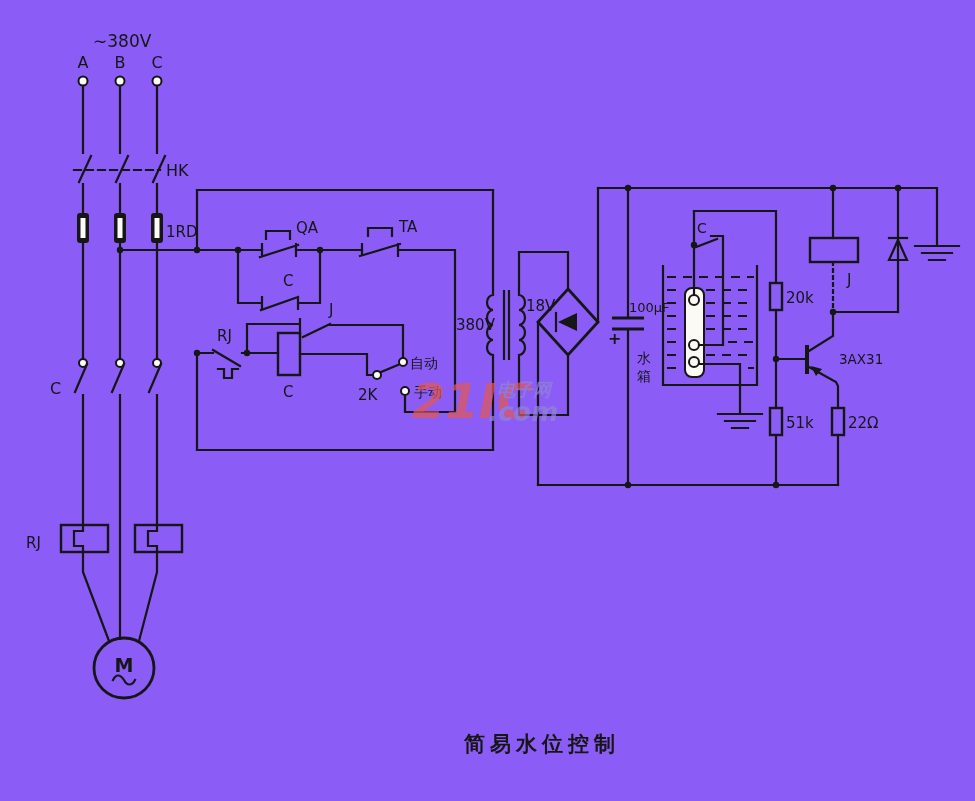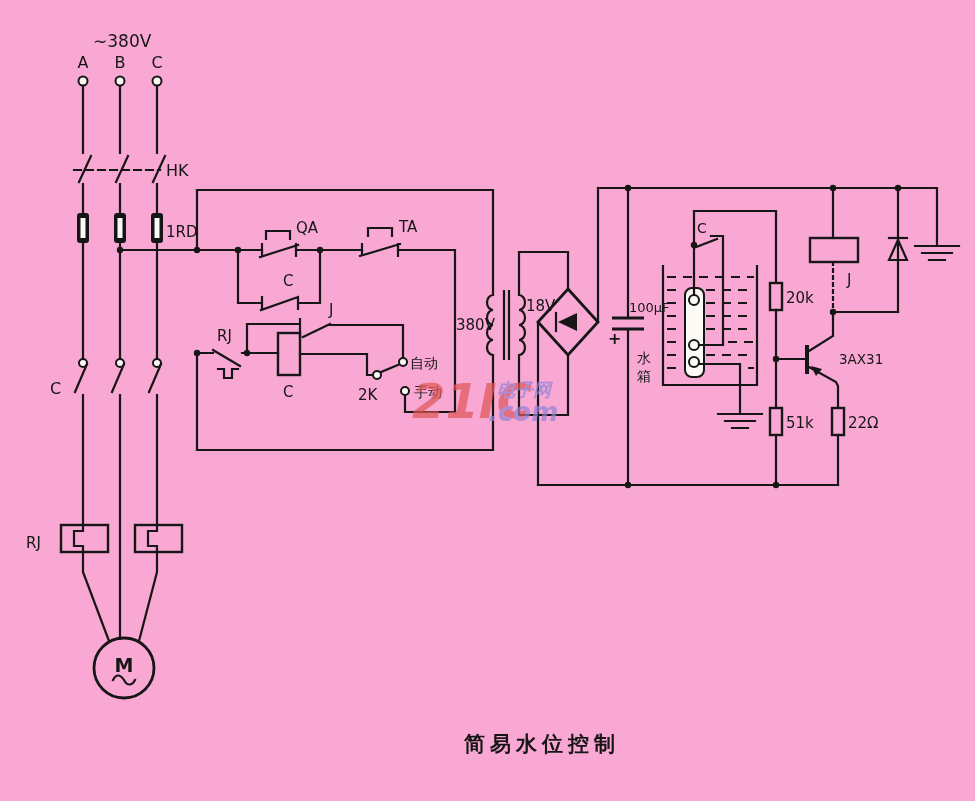--- a/index.html
+++ b/index.html
@@ -1,16 +1,16 @@
 <!DOCTYPE html>
 <html><head>
 <meta charset="utf-8">
 <style>
   html,body{margin:0;padding:0;background:#e8e8e8;}
-  .stage{position:relative;width:975px;height:801px;background:#f9a8d4;overflow:hidden;
+  .stage{position:relative;width:975px;height:801px;background:#8b5cf6;overflow:hidden;
          font-family:"DejaVu Sans",sans-serif;}
   svg{display:block}
   .lbl{fill:#161616;font-family:"DejaVu Sans",sans-serif;}
   .wire{stroke:#161616;stroke-width:2.2;fill:none;stroke-linecap:square;}
   .wire-bold{stroke:#161616;stroke-width:2.8;fill:none;}
   .dashed{stroke-dasharray:7,5;}
   .dotted{stroke-dasharray:3,4;}
   .dot{fill:#161616;stroke:none;}
   .openc{fill:#fbfaf5;stroke:#161616;stroke-width:2;}
   .box{fill:none;stroke:#161616;stroke-width:2.4;}

